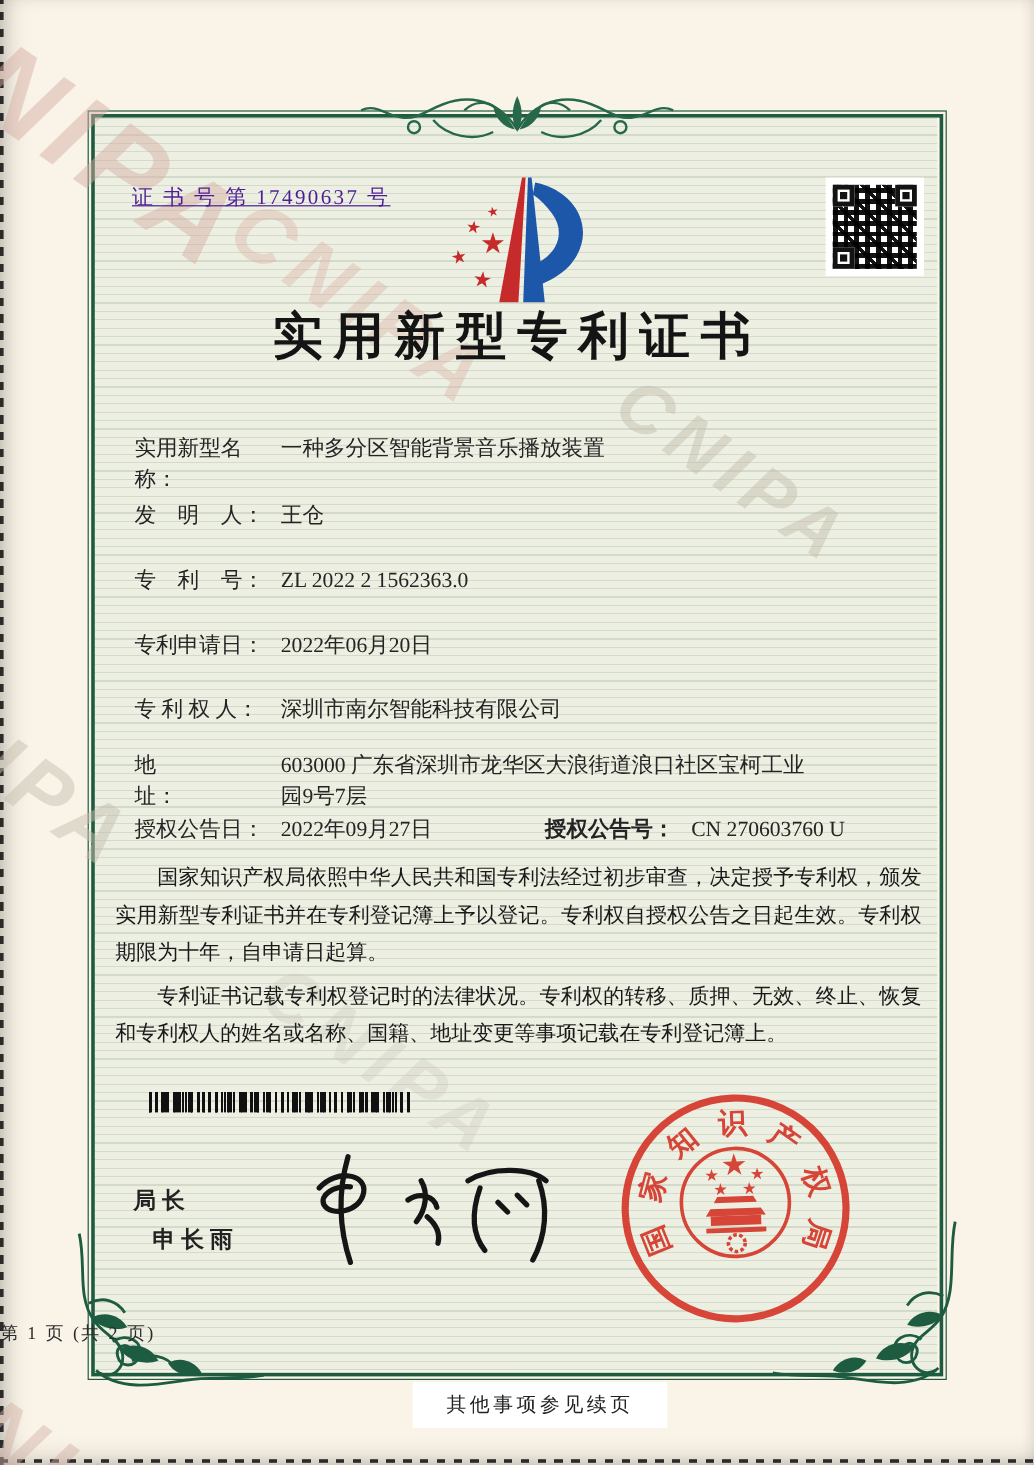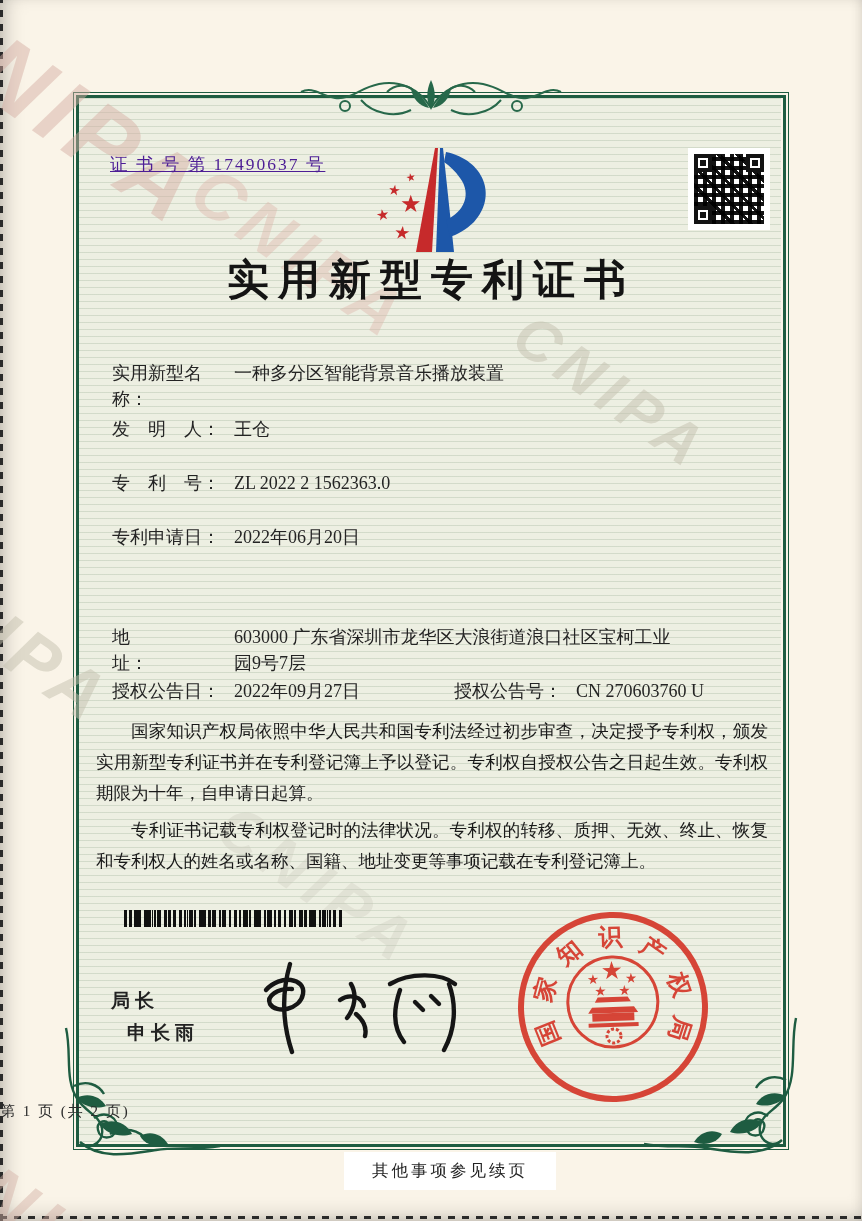--- a/index.html
+++ b/index.html
@@ -171,25 +171,28 @@
   </div>
   <div class="abs frow" style="top:416px;">
     <span class="flabel">发　明　人：</span><span class="fvalue">王仓</span>
   </div>
   <div class="abs frow" style="top:470px;">
     <span class="flabel">专　利　号：</span><span class="fvalue">ZL 2022 2 1562363.0</span>
   </div>
   <div class="abs frow" style="top:524px;">
     <span class="flabel">专利申请日：</span><span class="fvalue">2022年06月20日</span>
   </div>
+  <div class="abs frow" style="top:578px;">
+    <span class="flabel">专 利 权 人：</span><span class="fvalue">深圳市南尔智能科技有限公司</span>
+  </div>
   <div class="abs frow" style="top:624px;">
     <span class="flabel">地　　　　址：</span><span class="fvalue addr-val">603000 广东省深圳市龙华区大浪街道浪口社区宝柯工业园9号7层</span>
   </div>
   <div class="abs frow" style="top:678px;">
-    <span class="flabel">授权公告日：</span><span class="gval">2022年09月27日</span><span class="flabel" style="width:122px;">授权公告号：</span><span class="fvalue">CN 270603760 U</span>
+    <span class="flabel">授权公告日：</span><span class="gval">2022年09月27日</span><span class="flabel" style="width:122px;font-weight:bold;">授权公告号：</span><span class="fvalue">CN 270603760 U</span>
   </div>
 
   <div class="abs body-text">
     <p>国家知识产权局依照中华人民共和国专利法经过初步审查，决定授予专利权，颁发实用新型专利证书并在专利登记簿上予以登记。专利权自授权公告之日起生效。专利权期限为十年，自申请日起算。</p>
     <p>专利证书记载专利权登记时的法律状况。专利权的转移、质押、无效、终止、恢复和专利权人的姓名或名称、国籍、地址变更等事项记载在专利登记簿上。</p>
   </div>
 
   <div class="abs barcode"></div>
 
   <div class="abs signer" style="left:111px;top:988px;">局长</div>

